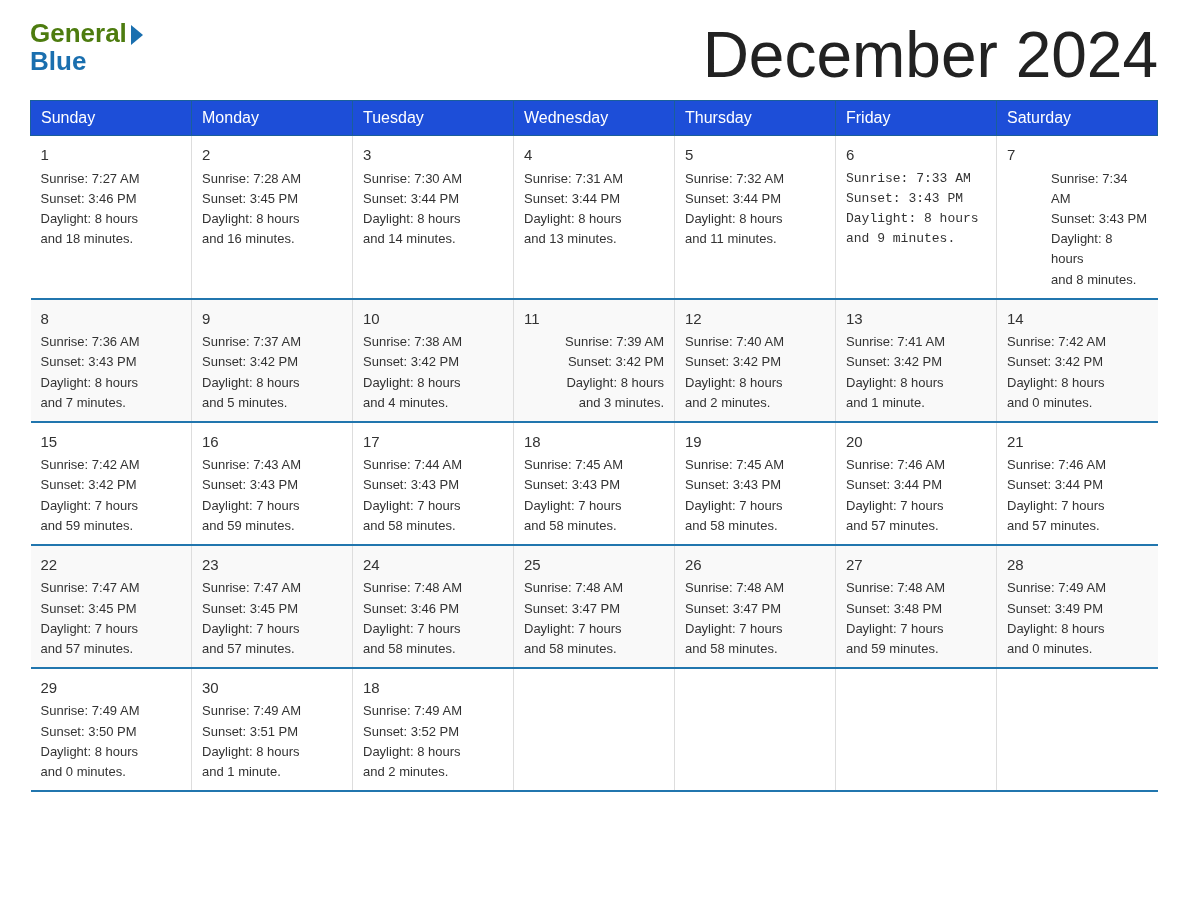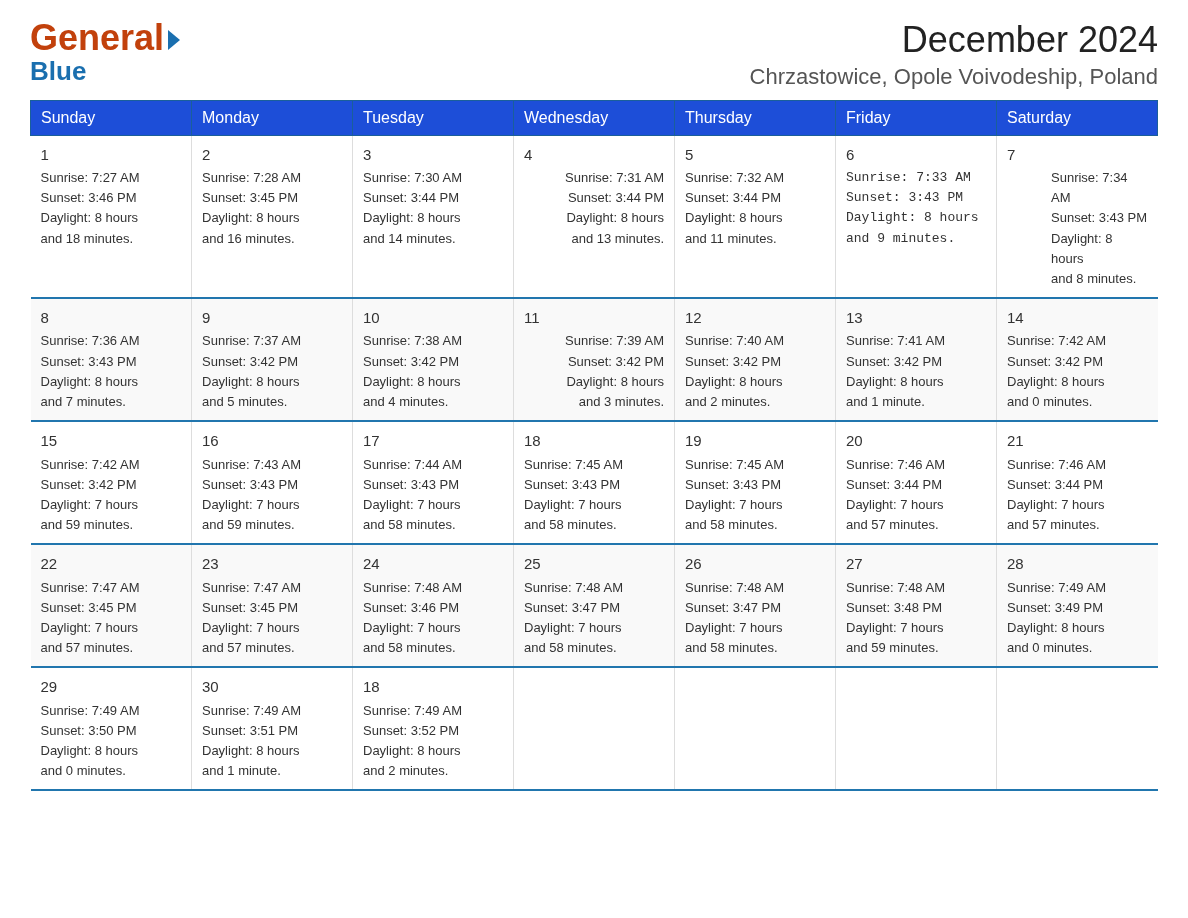--- a/index.html
+++ b/index.html
@@ -15,23 +15,23 @@
       justify-content: space-between;
       align-items: flex-start;
       margin-bottom: 10px;
     }
     .logo {
       display: flex;
       flex-direction: column;
       align-items: flex-start;
     }
     .logo-text {
-      font-size: 36px;
+      font-size: 26px;
       font-weight: bold;
-      color: #c2410c;
+      color: #4d7c0f;
       line-height: 1;
     }
     .logo-triangle {
       display: inline-block;
       width: 0;
       height: 0;
       border-left: 12px solid #1a6faf;
       border-top: 10px solid transparent;
       border-bottom: 10px solid transparent;
       margin-left: 4px;
@@ -39,21 +39,21 @@
     }
     .logo-line2 {
       font-size: 26px;
       font-weight: bold;
       color: #1a6faf;
     }
     .title-block {
       text-align: right;
     }
     .month-title {
-      font-size: 36px;
+      font-size: 64px;
       font-weight: normal;
       color: #222;
       line-height: 1.1;
     }
     .location-title {
       font-size: 22px;
       color: #555;
       margin-top: 4px;
     }
     table {
@@ -112,21 +112,20 @@
 
 <div class="header-row">
   <div class="logo">
     <div class="logo-text">
       General<span class="logo-triangle"></span>
     </div>
     <div class="logo-line2">Blue</div>
   </div>
   <div class="title-block">
     <div class="month-title">December 2024</div>
-    <div class="location-title">Chrzastowice, Opole Voivodeship, Poland</div>
   </div>
 </div>
 
 <table>
   <thead>
     <tr>
     <th>Sunday</th>
         <th>Monday</th>
         <th>Tuesday</th>
         <th>Wednesday</th>
@@ -153,21 +152,21 @@
         </td>
         <td>
           <span class="day-number">3</span>
           <div class="day-info" style="white-space: pre-line;">Sunrise: 7:30 AM
 Sunset: 3:44 PM
 Daylight: 8 hours
 and 14 minutes.</div>
         </td>
         <td>
           <span class="day-number">4</span>
-          <div class="day-info" style="white-space: pre-line; text-align: right;">Sunrise: 7:31 AM
+          <div class="day-info" style="white-space: pre-line;">Sunrise: 7:31 AM
 Sunset: 3:44 PM
 Daylight: 8 hours
 and 13 minutes.</div>
         </td>
         <td>
           <span class="day-number">5</span>
           <div class="day-info" style="white-space: pre-line;">Sunrise: 7:32 AM
 Sunset: 3:44 PM
 Daylight: 8 hours
 and 11 minutes.</div>

